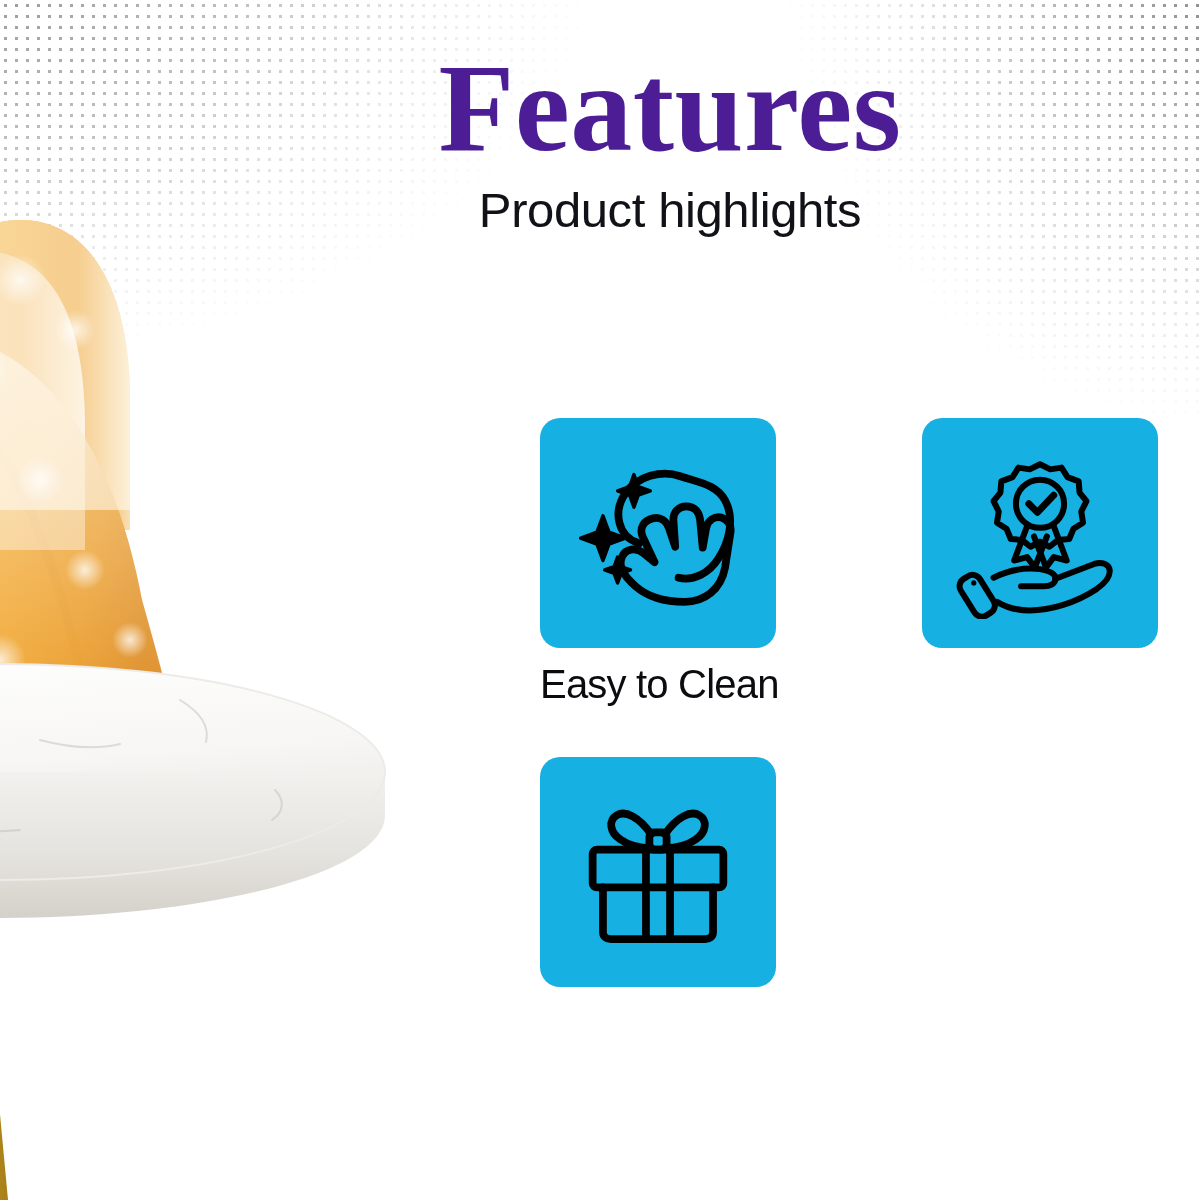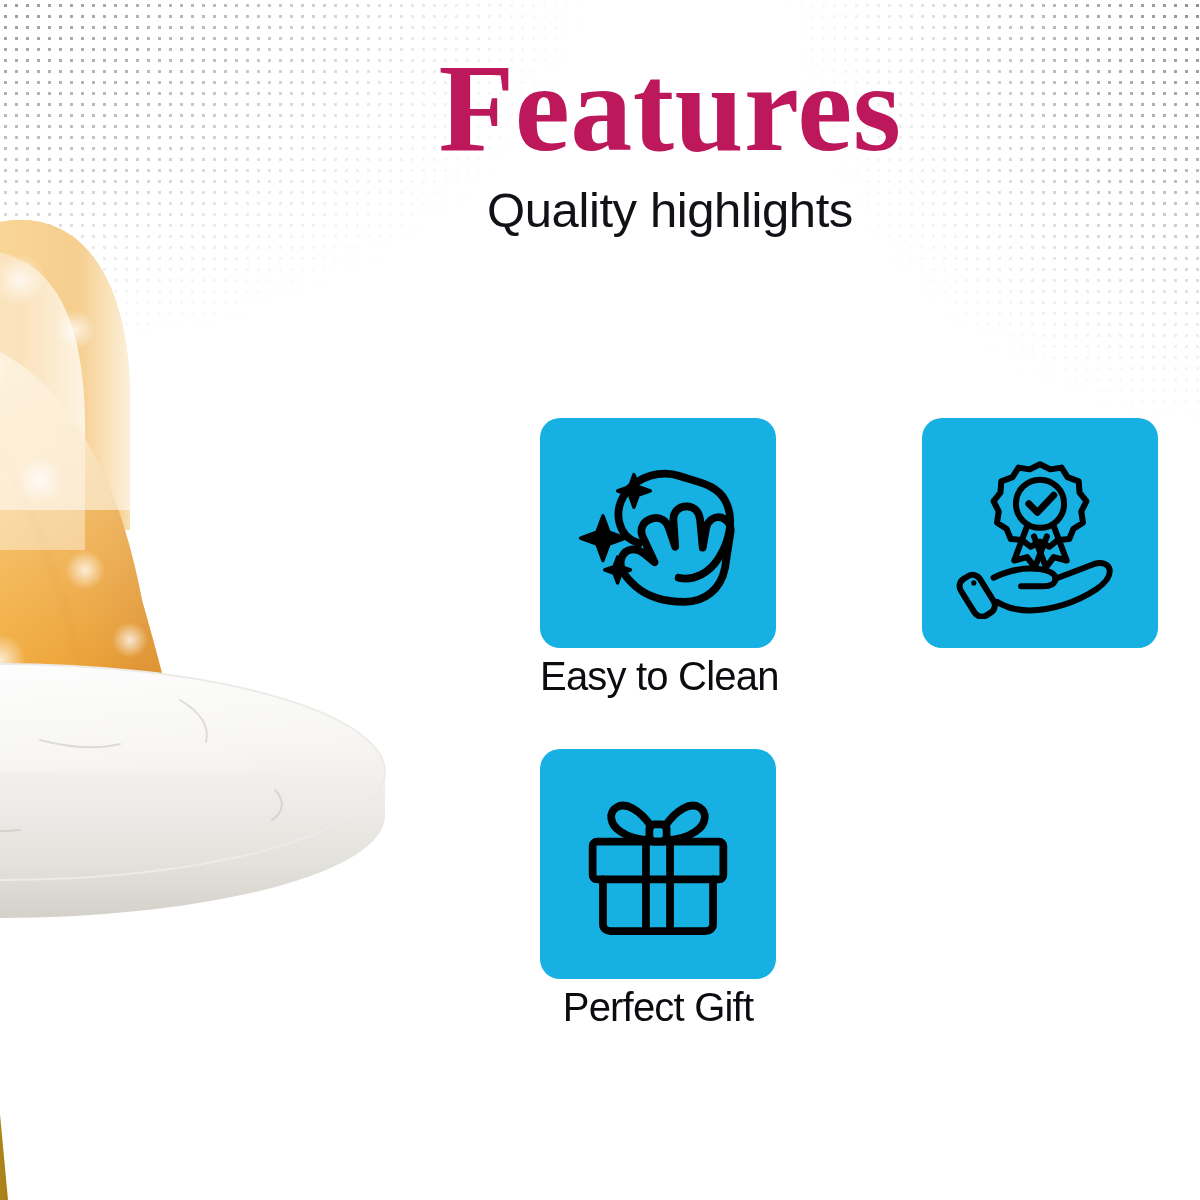--- a/index.html
+++ b/index.html
@@ -52,21 +52,21 @@
     width: 880px;
     text-align: center;
   }
   .title {
     font-family: "Liberation Serif", "DejaVu Serif", serif;
     font-size: 124px;
     line-height: 1.02;
     font-weight: 700;
     letter-spacing: 0.5px;
     margin: 0;
-    color: #be185d;
+    color: #4c1d95;
   }
   .subtitle {
     font-family: "Liberation Sans", sans-serif;
     font-size: 49px;
     font-weight: 400;
     letter-spacing: -0.4px;
     margin: 10px 0 0 0;
     color: #111217;
   }
 
@@ -102,21 +102,21 @@
     display: flex;
     align-items: center;
     justify-content: center;
   }
   .tile svg {
     width: 172px;
     height: 172px;
     display: block;
   }
   .feature-label {
-    margin-top: 6px;
+    margin-top: 14px;
     text-align: center;
     font-family: "Liberation Sans", sans-serif;
     font-size: 40px;
     line-height: 1.1;
     font-weight: 400;
     letter-spacing: -0.8px;
     color: #0B0C10;
     white-space: nowrap;
   }
 </style>
@@ -302,22 +302,21 @@
           <rect x="90" y="54" width="20" height="20" rx="5"></rect>
 
           <rect x="24" y="74" width="152" height="44" rx="5"></rect>
 
           <path d="M36 118 L36 170 C36 175 40 178 45 178 L155 178 C160 178 164 175 164 170 L164 118"></path>
 
           <path d="M86 74 L86 178"></path>
           <path d="M114 74 L114 178"></path>
         </svg>
       </div>
-      <div class="feature-label">Perfect Gift</div>
     </div>
   </div>
 
   <div class="header">
     <h1 class="title">Features</h1>
-    <p class="subtitle">Quality highlights</p>
+    <p class="subtitle">Product highlights</p>
   </div>
 
 </div>
 
 </body></html>

